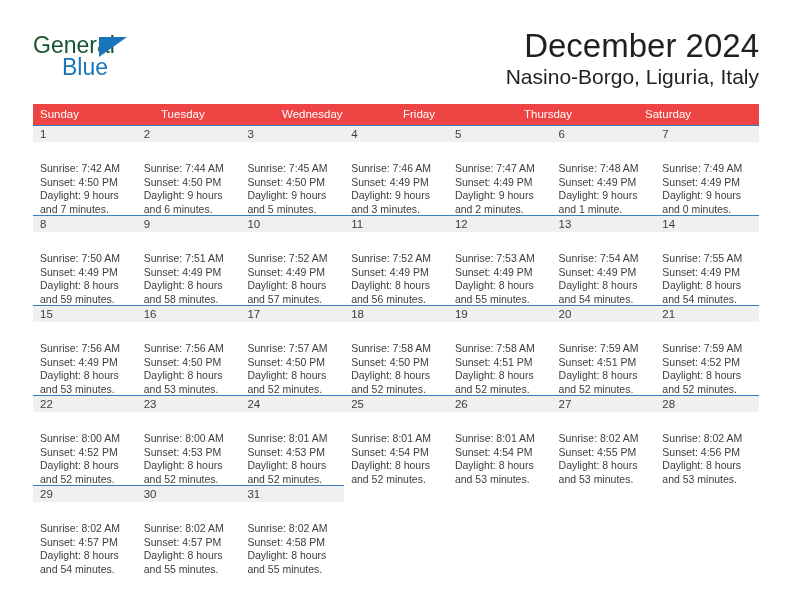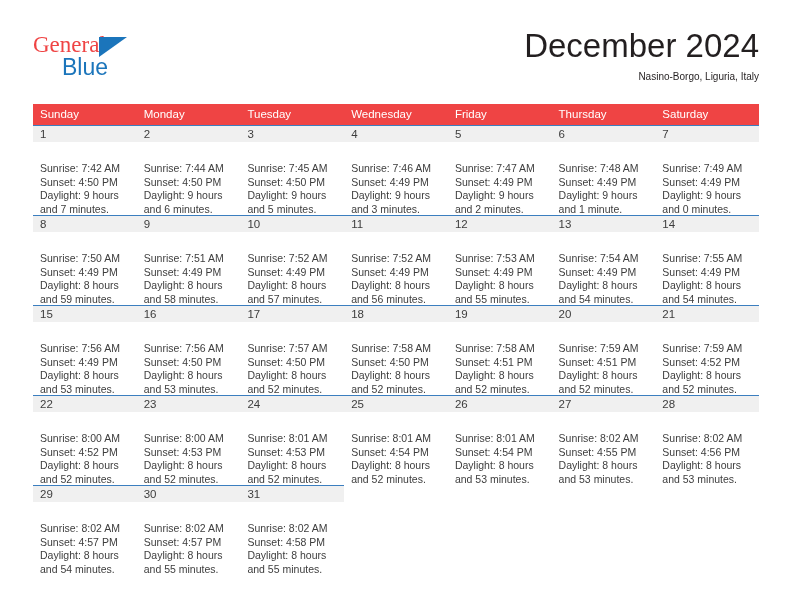--- a/index.html
+++ b/index.html
@@ -36,23 +36,23 @@
     left: 0;
     top: 4px;
     width: 200px;
     height: 56px;
   }
   .logo-general {
     position: absolute;
     left: 0;
     top: 0;
     font-size: 23px;
-    color: #ef4444;
+    color: #14532d;
     letter-spacing: 0px;
-    font-family: Liberation Serif, serif;
+    font-family: Liberation Sans, sans-serif;
     line-height: 26px;
   }
   .logo-tri {
     position: absolute;
     left: 66px;
     top: 5px;
     width: 0;
     height: 0;
     border-left: 28px solid #1b75bb;
     border-bottom: 20px solid transparent;
@@ -72,21 +72,21 @@
     top: 0;
     text-align: right;
   }
   .cal-title {
     font-size: 33px;
     color: #231f20;
     line-height: 36px;
     white-space: nowrap;
   }
   .cal-subtitle {
-    font-size: 10px;
+    font-size: 21px;
     color: #231f20;
     line-height: 22px;
     margin-top: 2px;
     white-space: nowrap;
   }
 
   
   .calendar {
     position: absolute;
     left: 33px;
@@ -167,21 +167,20 @@
       <div class="cal-title">December 2024</div>
       <div class="cal-subtitle">Nasino-Borgo, Liguria, Italy</div>
     </div>
 
   </div>
 
   <div class="calendar">
 
     <div class="weekdays">
       <div class="weekday">Sunday</div>
-      <div class="weekday">Monday</div>
       <div class="weekday">Tuesday</div>
       <div class="weekday">Wednesday</div>
       <div class="weekday">Friday</div>
       <div class="weekday">Thursday</div>
       <div class="weekday">Saturday</div>
     </div>
 
     <div class="week">
       <div class="day">
         <div class="daynum-band">

